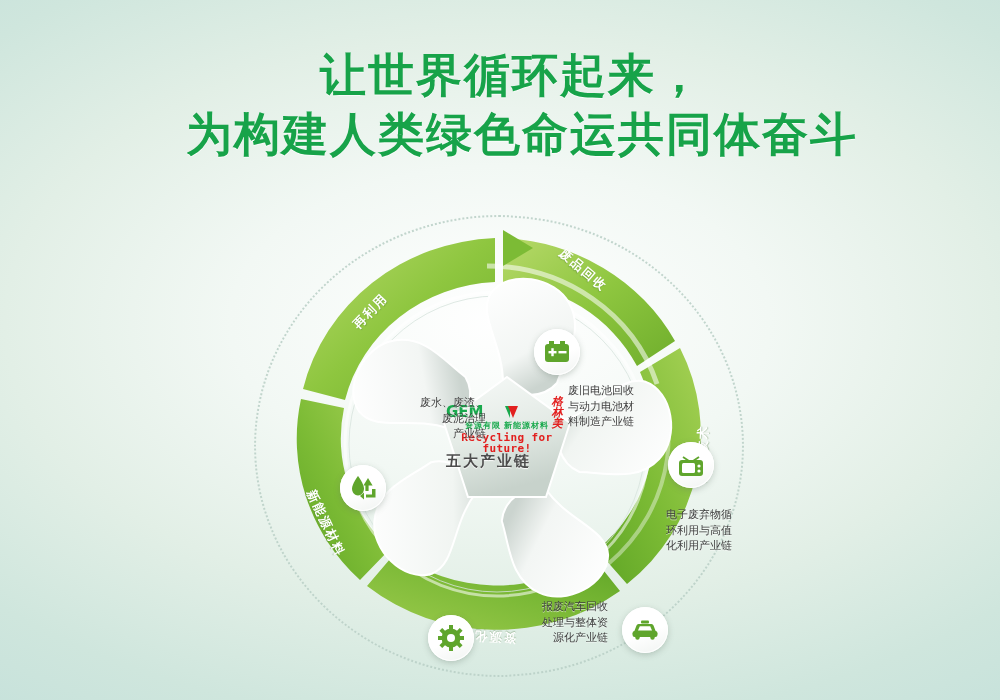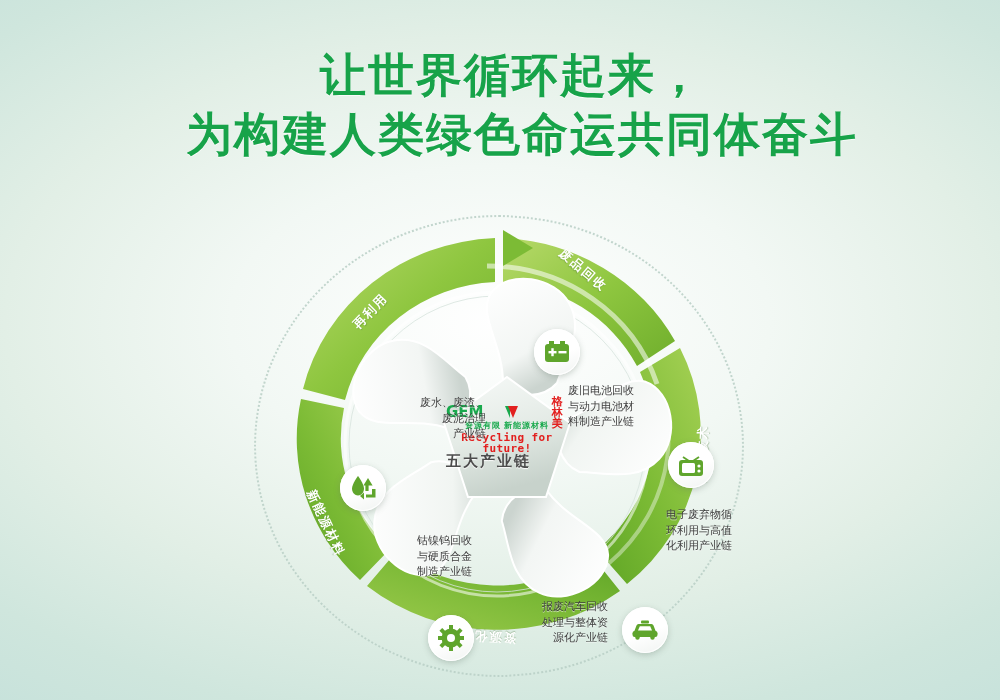--- a/index.html
+++ b/index.html
@@ -72,20 +72,21 @@
     width:11px;height:12px;position:relative;display:inline-block;
   }
   .logo-mark i{
     position:absolute;display:block;
   }
   .logo-mark .m1{left:0;top:0;width:0;height:0;border-left:5px solid transparent;border-right:0;border-top:12px solid #18a94c;}
   .logo-mark .m2{left:3px;top:0;width:0;height:0;border-left:5px solid transparent;border-right:5px solid transparent;border-top:12px solid #e2201f;}
   .logo-cn{
     font-size:11px;font-weight:bold;color:#e2201f;letter-spacing:0px;line-height:1;
     margin-left:14px;
+    font-style:italic;
   }
   .logo-slogan{
     font-size:8px;color:#18a94c;font-weight:bold;letter-spacing:1px;margin-top:2px;line-height:1;
   }
   .logo-en{
     font-family:"DejaVu Sans Mono","Liberation Mono",monospace;
     font-size:11px;color:#e2201f;font-weight:bold;letter-spacing:.4px;margin-top:2px;line-height:1;
   }
   .center-title{
     position:absolute;left:0;right:0;top:68px;
@@ -248,23 +249,20 @@
       
       <div class="petal-text pt-battery">废旧电池回收
 与动力电池材
 料制造产业链</div>
       <div class="petal-text pt-ewaste">电子废弃物循
 环利用与高值
 化利用产业链</div>
       <div class="petal-text pt-auto">报废汽车回收
 处理与整体资
 源化产业链</div>
-      <div class="petal-text pt-cobalt">钴镍钨回收
-与硬质合金
-制造产业链</div>
       <div class="petal-text pt-water">废水、废渣、
 废泥治理
 产业链</div>
 
       
       <div class="icon-bubble ib-battery">
         <svg width="26" height="22" viewBox="0 0 26 22">
           <rect x="5" y="0" width="5" height="3" fill="#5fa52c"></rect>
           <rect x="16" y="0" width="5" height="3" fill="#5fa52c"></rect>
           <rect x="1" y="3" width="24" height="18" rx="3" fill="#5fa52c"></rect>

